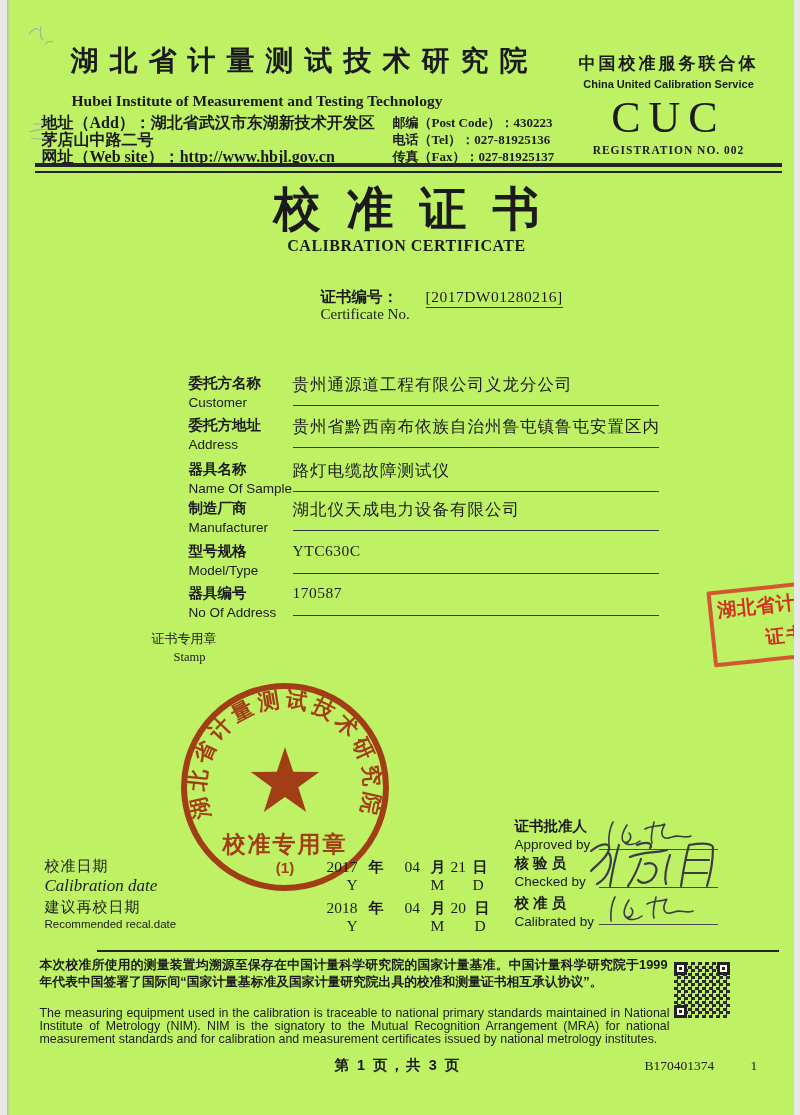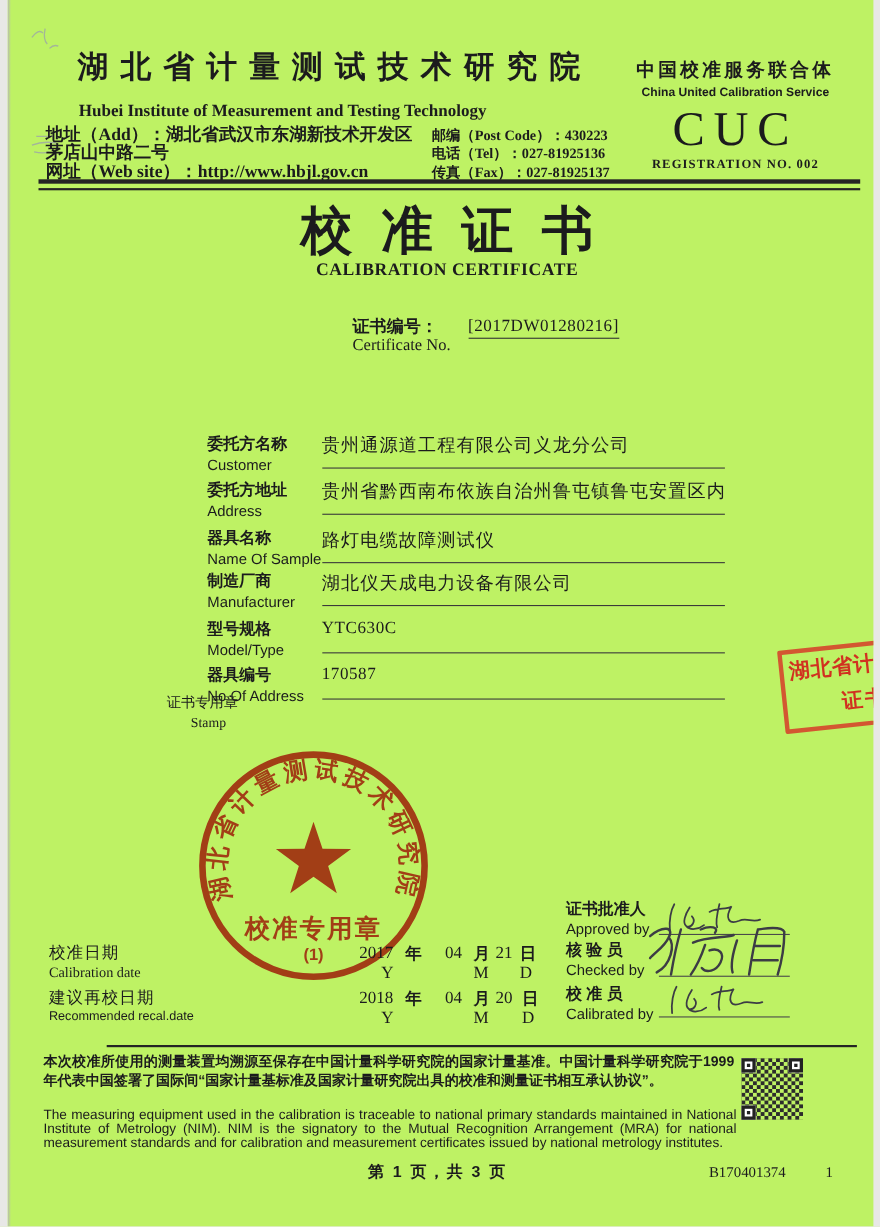--- a/index.html
+++ b/index.html
@@ -25,21 +25,21 @@
   
   .title-zh{left:0;top:178px;width:800px;text-align:center;font-size:47px;font-weight:bold;letter-spacing:26px;text-indent:26px;}
   .title-en{left:0;top:237px;width:800px;text-align:center;font-size:16px;font-weight:bold;letter-spacing:0.5px;}
 
   
   .certno-zh{left:314px;top:287px;font-size:15.5px;font-weight:bold;}
   .certno-en{left:314px;top:306px;font-size:15px;}
   .certno-val{left:419px;top:288px;font-size:15.5px;border-bottom:1.2px solid #333;padding-bottom:1px;letter-spacing:0.5px;}
 
   
-  .frow{position:absolute;left:182px;width:470px;height:40px;margin-top:20px;}
+  .frow{position:absolute;left:182px;width:470px;height:40px;}
   .flz{font-size:14.5px;font-weight:bold;white-space:nowrap;}
   .fle{font-size:13.5px;margin-top:2px;white-space:nowrap;}
   .fval{position:absolute;left:104px;top:0;width:366px;height:31px;border-bottom:1.5px solid #3a3a3a;
         font-family:"Liberation Serif","DejaVu Serif",serif;font-size:16.5px;letter-spacing:1px;white-space:nowrap;}
   .fval.latin{font-size:15.5px;letter-spacing:0.5px;}
 
   .stamp-label{left:145px;top:630px;width:76px;text-align:left;}
   .stamp-label .z{font-size:13px;}
   .stamp-label .e{font-size:12.5px;text-align:center;margin-top:2px;}
 
@@ -55,21 +55,21 @@
   
   .so-label{left:508px;width:110px;}
   .so-z{font-size:14.5px;font-weight:bold;white-space:nowrap;}
   .so-e{font-size:13.5px;margin-top:1px;white-space:nowrap;}
   .sig-line{position:absolute;left:592px;width:119px;border-bottom:1.5px solid #4a4a4a;}
   .sig{position:absolute;}
   .sig path{fill:none;stroke:#3c3c45;stroke-linecap:round;}
 
   
   .dt-z{font-size:15px;font-weight:normal;letter-spacing:1px;white-space:nowrap;}
-  .dt-e1{font-size:13px;font-family:"Liberation Serif",serif;}
+  .dt-e1{font-size:17px;font-family:"Liberation Serif",serif;font-style:italic;}
   .dt-e2{font-size:11.5px;}
   .dcell{position:absolute;font-size:15px;white-space:nowrap;}
   .dcell.b{font-weight:bold;}
   .dser{font-family:"Liberation Serif",serif;font-size:15.5px;}
 
   .sep-line{left:90px;top:950px;width:682px;border-top:2px solid #242424;}
 
   
   .foot-zh{left:33px;top:957px;width:628px;font-size:12.8px;font-weight:bold;line-height:16.5px;text-align:justify;}
   .foot-en{left:33px;top:1007px;width:630px;font-size:12.4px;font-weight:500;line-height:12.9px;text-align:justify;}

